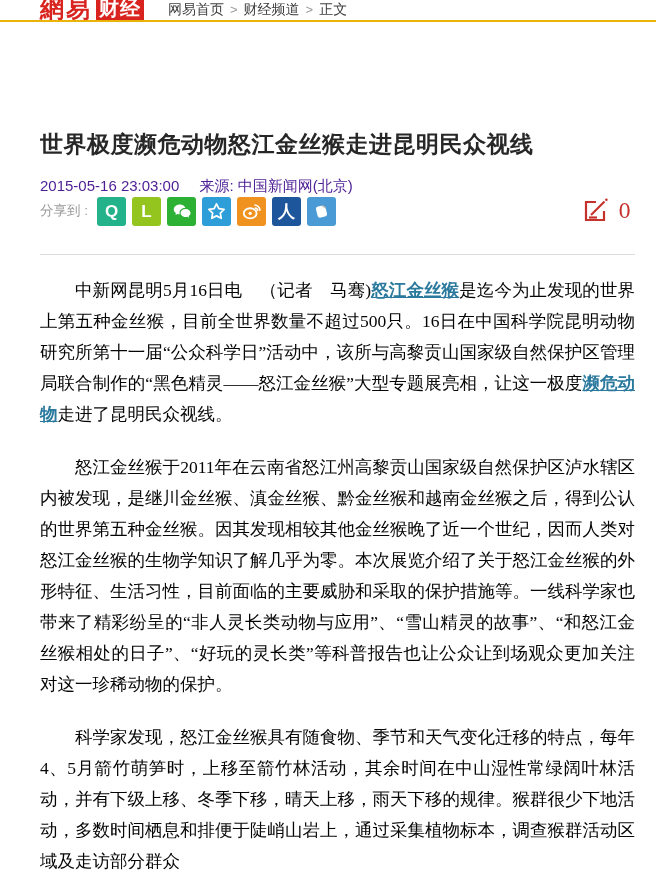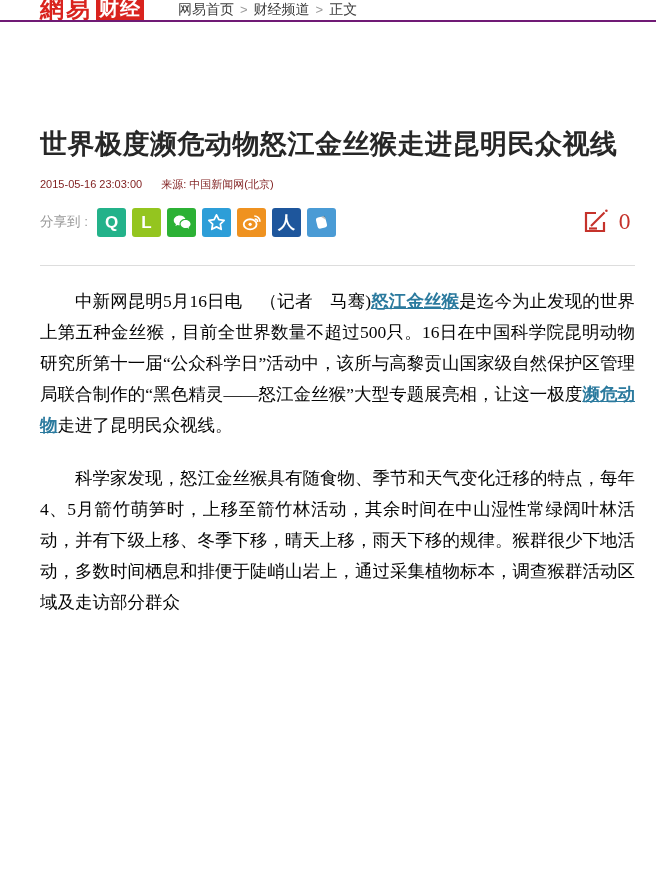--- a/index.html
+++ b/index.html
@@ -6,49 +6,49 @@
   html,body { background:#fff; }
   body {
     width:656px; height:892px; overflow:hidden;
     font-family:"Liberation Sans","DejaVu Sans",sans-serif;
     color:#222;
   }
   .page { width:656px; height:892px; overflow:hidden; position:relative; background:#fff; }
 
   
   .topbar {
-    height:22px; border-bottom:2px solid #701a75;
+    height:22px; border-bottom:2px solid #eab308;
     position:relative; overflow:hidden;
   }
   .logo { position:absolute; left:40px; top:-7px; display:flex; align-items:center; text-decoration:none; cursor:pointer; }
   .logo-outline {
     color:var(--brand-red); font-weight:900; font-size:24px; letter-spacing:2px;
     font-family:"DejaVu Serif","Liberation Serif",serif;
   }
   .logo-boxed {
     background:var(--brand-red); color:#fff; font-weight:900; font-size:20px;
     padding:1px 3px 2px; margin-left:4px; letter-spacing:1px;
     font-family:"DejaVu Serif","Liberation Serif",serif;
   }
-  .breadcrumb { position:absolute; left:178px; top:1px; font-size:14px; color:#3d3d3d; white-space:nowrap; }
+  .breadcrumb { position:absolute; left:168px; top:1px; font-size:14px; color:#3d3d3d; white-space:nowrap; }
   .breadcrumb a { color:#3d3d3d; text-decoration:none; cursor:pointer; }
   .breadcrumb .sep { color:#9a9a9a; margin:0 6px; font-size:13px; }
 
   
   .content { margin:0 21px 0 40px; }
 
   h1.title {
-    margin-top:105px; font-size:27px; line-height:34px; font-weight:bold;
+    margin-top:105px; font-size:23px; line-height:34px; font-weight:bold;
     color:#272727; letter-spacing:0.5px;
   }
-  .meta { margin-top:16px; font-size:11px; color:#7f1d1d; }
+  .meta { margin-top:16px; font-size:15px; color:#4c1d95; }
   .meta .src { margin-left:16px; }
 
   
-  .share-row { margin-top:15px; display:flex; align-items:center; height:30px;justify-content:space-between; }
+  .share-row { display:flex; align-items:center; height:30px;justify-content:space-between; }
   .share-label { font-size:13.5px; color:#999; margin-right:9px; }
   .share-icons { display:flex; align-items:center; }
   .share-btn {
     width:29px; height:29px; border-radius:3px; margin-right:6px;
     display:flex; align-items:center; justify-content:center;
     cursor:pointer; color:#fff;
   }
   .share-btn .glyph { color:#fff; font-weight:bold; font-size:17px; line-height:1; }
   .share-btn svg { display:block; }
 
@@ -154,17 +154,18 @@
           </svg>
         </span>
         <span class="comment-count">0</span>
       </div>
     </div>
 
     <hr class="divider">
 
     <article class="article-body" id="article-body">
         <p>中新网昆明5月16日电　（记者　马骞)<a class="inline-link">怒江金丝猴</a>是迄今为止发现的世界上第五种金丝猴，目前全世界数量不超过500只。16日在中国科学院昆明动物研究所第十一届“公众科学日”活动中，该所与高黎贡山国家级自然保护区管理局联合制作的“黑色精灵——怒江金丝猴”大型专题展亮相，让这一极度<a class="inline-link">濒危动物</a>走进了昆明民众视线。</p>
+        <p>怒江金丝猴于2011年在云南省怒江州高黎贡山国家级自然保护区泸水辖区内被发现，是继川金丝猴、滇金丝猴、黔金丝猴和越南金丝猴之后，得到公认的世界第五种金丝猴。因其发现相较其他金丝猴晚了近一个世纪，因而人类对怒江金丝猴的生物学知识了解几乎为零。本次展览介绍了关于怒江金丝猴的外形特征、生活习性，目前面临的主要威胁和采取的保护措施等。一线科学家也带来了精彩纷呈的“非人灵长类动物与应用”、“雪山精灵的故事”、“和怒江金丝猴相处的日子”、“好玩的灵长类”等科普报告也让公众让到场观众更加关注对这一珍稀动物的保护。</p>
         <p>科学家发现，怒江金丝猴具有随食物、季节和天气变化迁移的特点，每年4、5月箭竹萌笋时，上移至箭竹林活动，其余时间在中山湿性常绿阔叶林活动，并有下级上移、冬季下移，晴天上移，雨天下移的规律。猴群很少下地活动，多数时间栖息和排便于陡峭山岩上，通过采集植物标本，调查猴群活动区域及走访部分群众</p>
       </article>
 
   </main>
 </div>
 
 </body></html>

